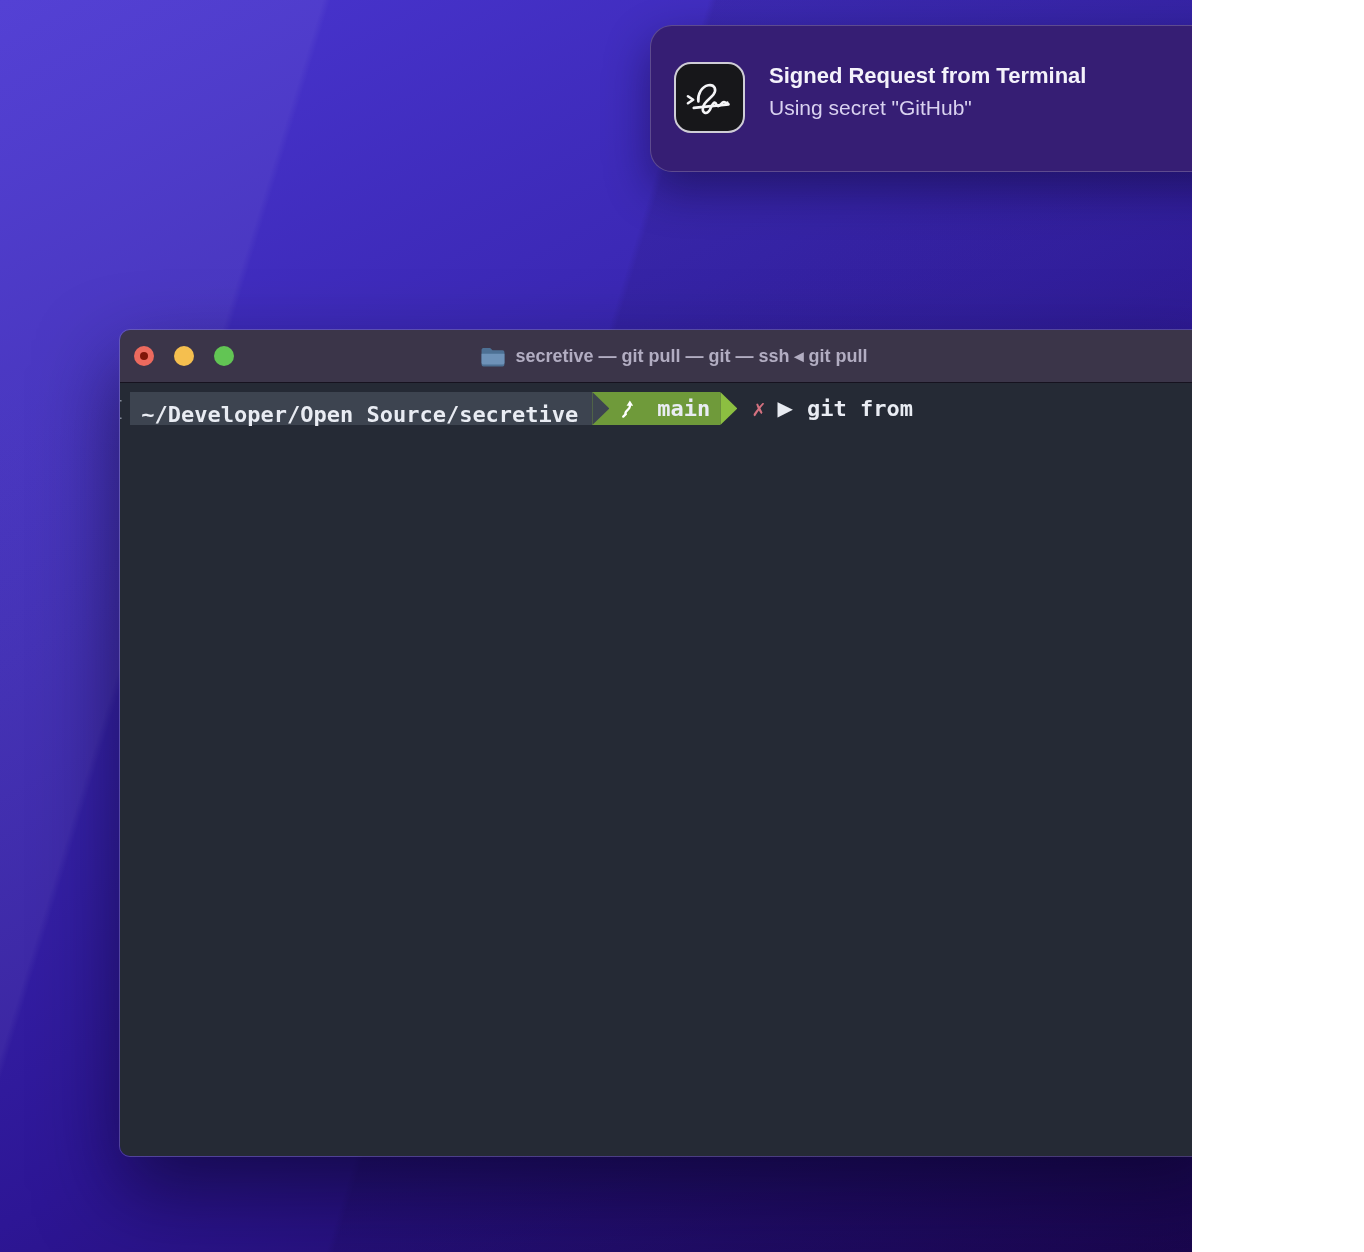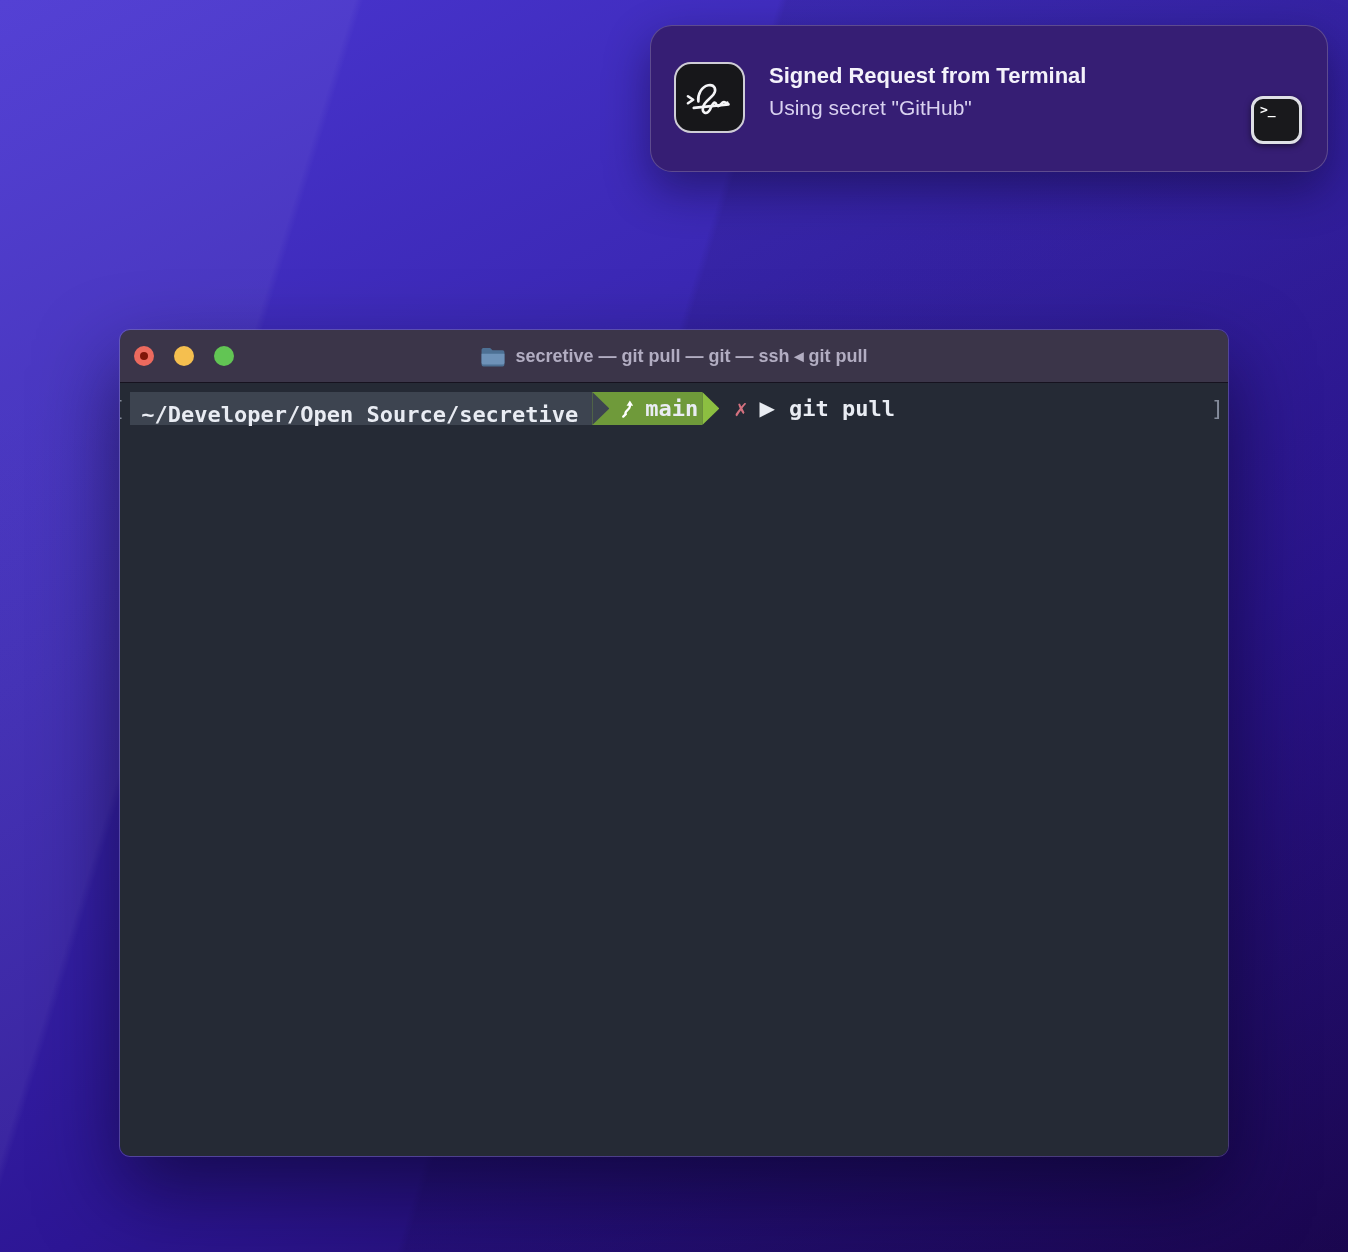--- a/index.html
+++ b/index.html
@@ -1,20 +1,20 @@
 <!DOCTYPE html>
 <html style="--desktop-top: #4a36d2; --desktop-bottom: #1c0753; --notif-bg: #361e74; --titlebar-bg: #3b3549; --term-bg: #252a35; --title-text: #b2adc2; --path-bg: #3d4450; --branch-bg: #6f9a3a; --branch-arrow: #8cbf41; --dirty-red: #d4717f; --close-red: #ec6a5e; --minimize-yellow: #f5bf4f; --zoom-green: #62c554; --prompt-text: #e9ecf3; --bracket: #838a99;"><head>
 <meta charset="utf-8">
 <style>
   * { margin: 0; padding: 0; box-sizing: border-box; }
   html, body { width: 1364px; height: 1252px; overflow: hidden; }
   body { font-family: "Liberation Sans", sans-serif; }
 
   .desktop {
-    position: relative; width: 1348px; height: 1252px; overflow: hidden;
+    position: relative; width: 1192px; height: 1252px; overflow: hidden;
     background:
       linear-gradient(107deg, rgba(255,255,255,0.055) 0 20.5%, rgba(255,255,255,0) 21%),
       linear-gradient(107deg, rgba(10,0,40,0) 0 45%, rgba(10,0,40,0.10) 45.5%),
       linear-gradient(152deg, var(--desktop-top) 0%, #3a27b2 35%, #2d1695 65%, var(--desktop-bottom) 100%);
   }
 
   
   .notification {
     position: absolute; left: 650px; top: 25px; width: 678px; height: 147px;
     background: var(--notif-bg);
@@ -68,21 +68,21 @@
   }
   .prompt-line {
     position: relative; margin-top: 9px; height: 33px;
     display: flex; align-items: stretch; line-height: 33px; white-space: pre;
   }
   .bracket { color: var(--bracket); font-weight: 400; }
   .bracket.left { margin-left: -8px; }
   .bracket.right { position: absolute; right: 4px; top: 0; }
   .seg { display: flex; align-items: center; }
   .seg.path { background: var(--path-bg); padding: 11px 14px 0 11px; margin-left: 5px; justify-content: center; }
-  .seg.branch { background: var(--branch-bg); padding: 0 4px 0 9px; gap: 8px; }
+  .seg.branch { background: var(--branch-bg); padding: 0 10px 0 9px; gap: 20px; }
   .arrow { width: 17px; position: relative; }
   .arrow::before { content: ""; position: absolute; inset: 0; clip-path: polygon(0 0, 100% 50%, 0 100%); }
   .arrow-gray { background: var(--branch-bg); }
   .arrow-gray::before { background: var(--path-bg); }
   .arrow-green::before { background: var(--branch-arrow); }
   .status-x { margin-left: 15px; color: var(--dirty-red); }
   .prompt-symbol { margin-left: 12px; font-family: "DejaVu Sans", sans-serif; font-size: 20px; color: #e9ecf2; }
   .command { margin-left: 14px; }
   .icon-svg { display: block; }
 </style>
@@ -136,19 +136,19 @@
           <svg class="icon-svg" width="19" height="21" viewBox="0 0 20 20" fill="none" stroke="#ffffff" stroke-width="2.4" stroke-linecap="round" stroke-linejoin="round">
             <path d="M5.5,18.5 L8,16"></path>
             <path d="M8,16 C6.5,12.5 12,11.5 12.5,8 L12.5,6.5"></path>
             <polygon points="9,7 12.5,1.5 16,7" fill="#ffffff" stroke="none"></polygon>
           </svg>
           <span>main</span>
         </div>
         <div class="arrow arrow-green"></div>
         <span class="status-x">✗</span>
         <span class="prompt-symbol">▶</span>
-        <span class="command">git pull</span>
+        <span class="command">git from</span>
         <span class="bracket right">]</span>
       </div>
     </div>
   </div>
 
 </div>
 
 </body></html>

